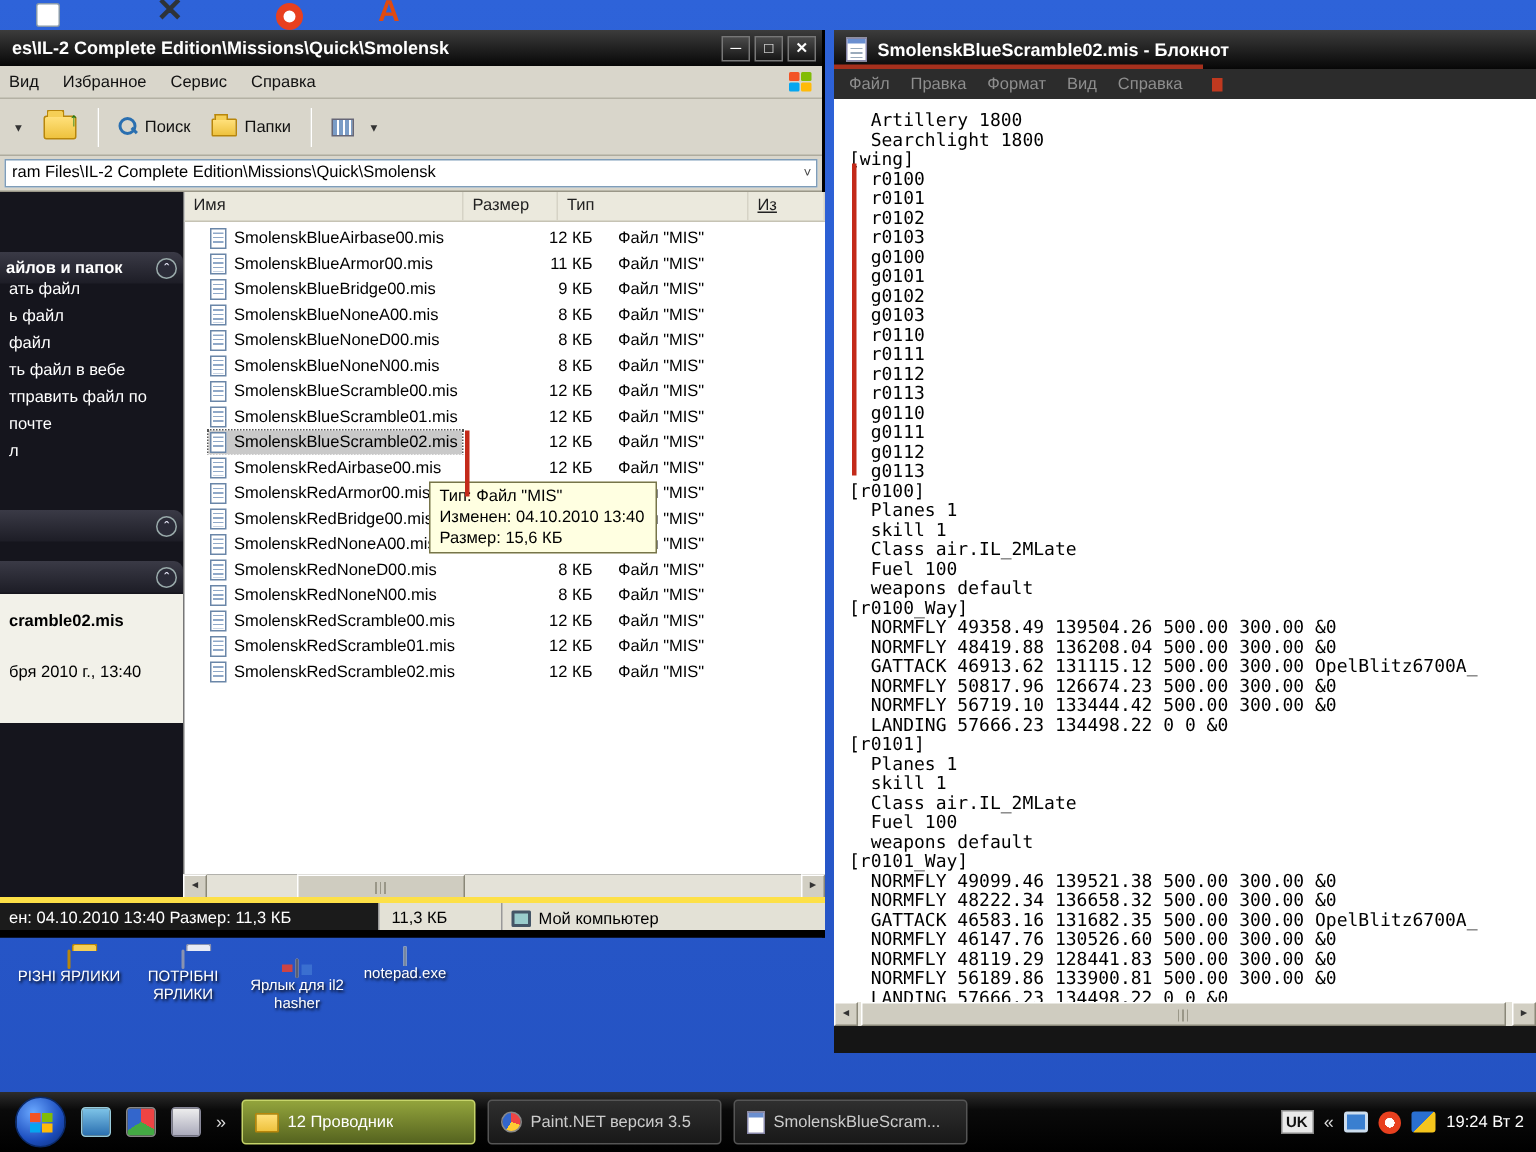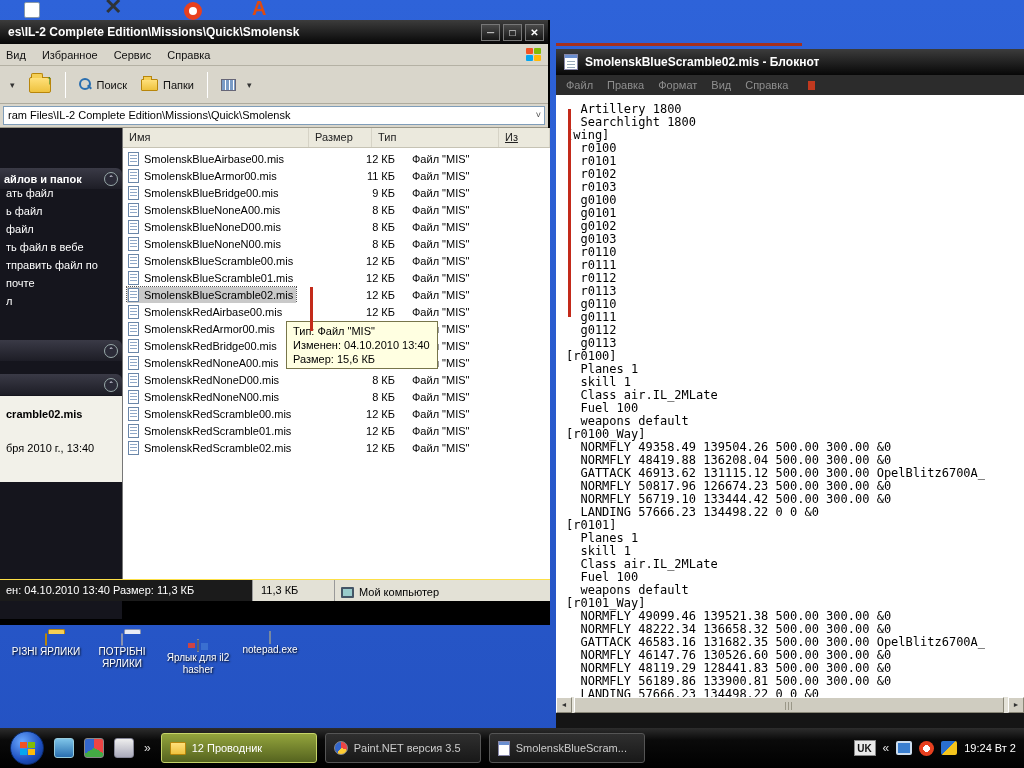--- a/index.html
+++ b/index.html
@@ -59,53 +59,53 @@
               font-size:11px;padding:12px 4px 0 6px;}
   .sb-dname{font-weight:bold;white-space:nowrap;overflow:hidden;}
   .sb-ddate{margin-top:22px;white-space:nowrap;overflow:hidden;}
 
   .ex-list{position:absolute;left:122px;top:108px;width:428px;height:455px;background:#fff;border-left:1px solid #777;overflow:hidden;}
   .col-header{display:flex;height:20px;background:#ebe9dd;border-bottom:1px solid #c6c3b4;font-size:11px;color:#222;}
   .col-cell{padding:3px 0 0 6px;border-right:1px solid #d6d3c6;white-space:nowrap;overflow:hidden;}
   .col-name{width:186px;}.col-size{width:63px;}.col-type{width:127px;}.col-mod{flex:1;text-decoration:underline;}
   .files{position:absolute;left:0;top:22px;width:428px;}
   .file-row{display:flex;align-items:center;height:17px;font-size:11px;color:#000;}
-  .cell-name{display:flex;align-items:center;width:218px;height:17px;padding-left:4px;overflow:hidden;}
+  .cell-name{display:flex;align-items:center;width:218px;height:17px;padding-left:16px;overflow:hidden;}
   .name-wrap{display:inline-flex;align-items:center;padding:0 3px 0 1px;height:16px;}
   .name-wrap.selected{background:#c9c9c9;outline:1px dotted #555;}
   .doc-icon{width:11px;height:14px;margin-right:5px;background:#fff;border:1px solid #6a86a8;flex:none;position:relative;}
   .doc-icon::before{content:"";position:absolute;left:1px;top:2px;right:1px;height:9px;
         background:repeating-linear-gradient(180deg,#8fa8c8 0 1px,transparent 1px 3px);}
   .fname{white-space:nowrap;}
   .cell-size{width:63px;text-align:right;padding-right:9px;white-space:nowrap;}
   .cell-type{width:127px;padding-left:8px;white-space:nowrap;}
 
   .ex-hscroll{position:absolute;left:122px;top:563px;width:428px;height:16px;background:#e4e2d8;display:flex;}
   .scr-btn{width:16px;height:16px;background:#d2cfc3;border:1px solid #fff;border-right-color:#8a8778;border-bottom-color:#8a8778;
            font-size:7px;color:#333;text-align:center;line-height:14px;flex:none;}
   .scr-track{flex:1;position:relative;}
   .scr-thumb{position:absolute;top:0;height:16px;background:#cfccc0;border:1px solid #fff;border-right-color:#8a8778;border-bottom-color:#8a8778;}
   .scr-grip{position:absolute;left:50%;top:4px;width:8px;height:8px;transform:translateX(-50%);
             background:repeating-linear-gradient(90deg,#9a9788 0 1px,transparent 1px 3px);}
-  .ex-status{position:absolute;left:0;top:559px;width:550px;height:22px;display:flex;font-size:11px;border-top:1px solid #fde047;}
+  .ex-status{position:absolute;left:0;top:578px;width:550px;height:22px;display:flex;font-size:11px;border-top:4px solid #fde047;}
   .st-left{width:252px;background:#1b1b1b;color:#fff;padding:4px 0 0 6px;white-space:nowrap;overflow:hidden;}
   .st-size{width:82px;background:#e3e1d6;color:#000;padding:4px 0 0 8px;border-left:1px solid #999;}
   .st-loc{flex:1;background:#e3e1d6;color:#000;padding:3px 0 0 6px;border-left:1px solid #999;display:flex;align-items:center;gap:5px;}
   .pc-ico{width:13px;height:11px;background:#9cc;border:2px solid #456;border-radius:1px;}
   .ex-bottom{position:absolute;left:0;top:601px;width:550px;height:4px;background:#000;}
 
   
   .tooltip{position:absolute;left:286px;top:321px;width:152px;height:48px;background:#ffffe1;
            border:1px solid #77754a;font-size:11px;color:#000;padding:2px 6px;line-height:14px;z-index:50;white-space:nowrap;}
   .red-line-ex{position:absolute;left:310px;top:287px;width:3px;height:44px;background:#c32a1a;z-index:60;}
   .red-line-np{position:absolute;left:568px;top:109px;width:3px;height:208px;background:#c32a1a;z-index:60;}
   .red-underline{position:absolute;left:556px;top:43px;width:246px;height:3px;background:#a5301d;z-index:60;}
 
   
-  .notepad{position:absolute;left:556px;top:20px;width:468px;height:614px;background:#151515;z-index:5;margin-top:29px;}
+  .notepad{position:absolute;left:556px;top:20px;width:468px;height:614px;background:#151515;z-index:5;}
   .np-titlebar{height:26px;background:linear-gradient(#3c3c3c,#070707);display:flex;align-items:center;
                color:#fff;font-weight:bold;font-size:12px;padding:0 8px;gap:7px;}
   .np-ico{width:14px;height:16px;background:#fff;border:1px solid #88a;flex:none;position:relative;}
   .np-ico::before{content:"";position:absolute;left:0;top:0;right:0;height:3px;background:#6a8fd0;}
   .np-ico::after{content:"";position:absolute;left:2px;top:6px;right:2px;height:7px;
         background:repeating-linear-gradient(180deg,#9ab 0 1px,transparent 1px 3px);}
   .np-menubar{height:20px;background:#2c2c2c;display:flex;align-items:center;font-size:11px;color:#8e8e8e;
               padding:0 10px;gap:14px;}
   .np-redmark{width:7px;height:9px;background:#c0391f;margin-left:6px;}
   .np-client{position:absolute;left:0;top:46px;width:468px;height:602px;background:#fff;overflow:hidden;}

